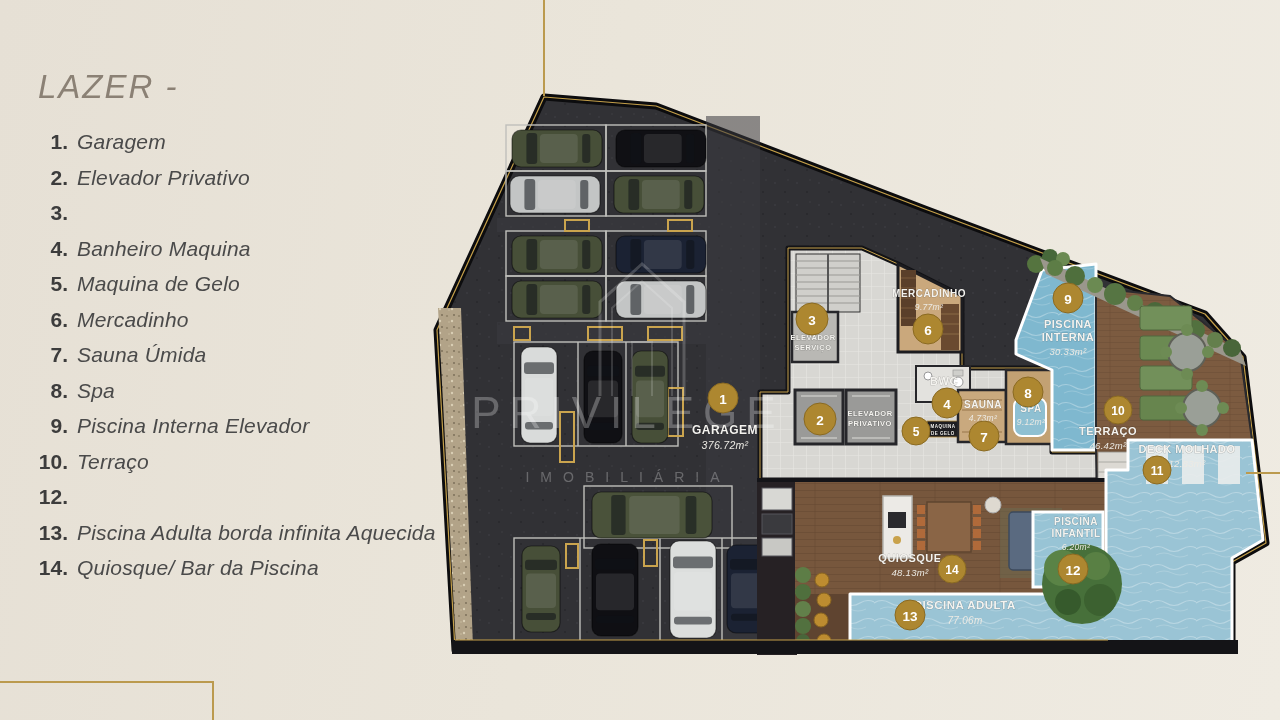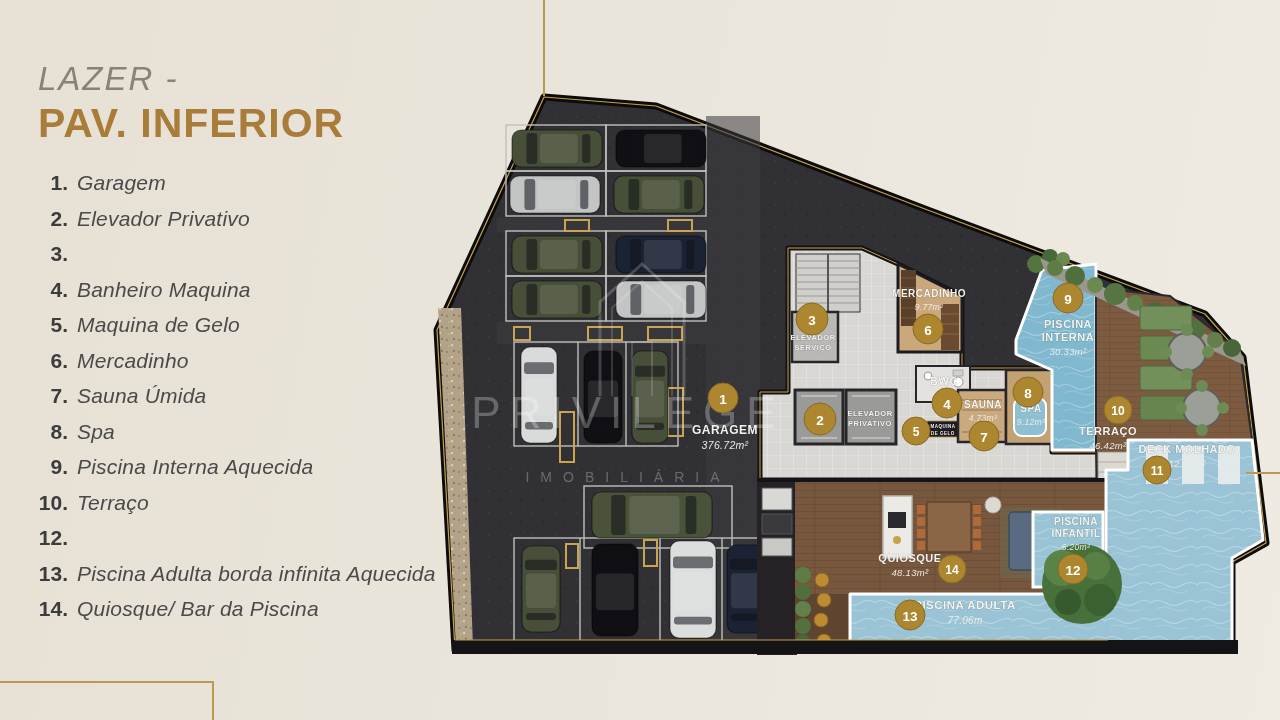--- a/index.html
+++ b/index.html
@@ -1,21 +1,21 @@
 <!DOCTYPE html>
 <html><head>
 <meta charset="utf-8">
 <style>
   html,body{margin:0;padding:0;}
   body{
     width:1280px;height:720px;position:relative;overflow:hidden;
     background:linear-gradient(100deg,#e6e0d5 0%,#eae5da 45%,#efebe2 100%);
     font-family:"Liberation Sans",sans-serif;
   }
-  .sidebar{position:absolute;left:38px;top:60px;width:430px;pointer-events:none;}
+  .sidebar{position:absolute;left:38px;top:68px;width:430px;pointer-events:none;}
   .title-line1{font-style:italic;font-size:33px;color:#8b8175;letter-spacing:2px;}
   .title-line2{font-weight:bold;font-size:41px;color:#a97c3a;letter-spacing:1px;margin-top:2px;}
   .legend{list-style:none;margin:24px 0 0 0;padding:0;}
   .legend li{display:flex;align-items:baseline;height:35.5px;}
   .legend .num{font-weight:bold;color:#3c3c3c;font-size:21px;min-width:30px;text-align:right;margin-right:9px;}
   .legend .lbl{font-style:italic;color:#4a4a4a;font-size:21px;letter-spacing:.2px;white-space:nowrap;}
   svg{position:absolute;left:0;top:0;font-family:"Liberation Sans",sans-serif;}
   .badge-circle{fill:#ad8730;stroke:#8a6a22;stroke-width:1;}
   .badge-num{fill:#fff;font-weight:bold;text-anchor:middle;}
   .room-name{font-weight:bold;text-anchor:middle;letter-spacing:.5px;paint-order:stroke;stroke:rgba(0,0,0,.30);stroke-width:.6px;}
@@ -490,21 +490,20 @@
   <g stroke="#bb9a4e" stroke-width="2" fill="none">
     <line x1="544" y1="0" x2="544" y2="96"></line>
     <line x1="1246" y1="473" x2="1280" y2="473"></line>
     <rect x="-44" y="682" width="257" height="110"></rect>
   </g>
 </svg>
 
 <div class="sidebar">
   <div>
     <div class="title-line1">LAZER -</div>
-    <div class="title-line2">PAV. INFERIOR</div>
   </div>
   <ol class="legend">
     <li>
       <span class="num">1.</span>
       <span class="lbl">Garagem</span>
     </li>
   <li>
       <span class="num">2.</span>
       <span class="lbl">Elevador Privativo</span>
     </li>
@@ -526,21 +525,21 @@
       <li>
       <span class="num">7.</span>
       <span class="lbl">Sauna Úmida</span>
     </li>
       <li>
       <span class="num">8.</span>
       <span class="lbl">Spa</span>
     </li>
       <li>
       <span class="num">9.</span>
-      <span class="lbl">Piscina Interna Aquecida</span>
+      <span class="lbl">Piscina Interna Elevador</span>
     </li>
       <li>
       <span class="num">10.</span>
       <span class="lbl">Terraço</span>
     </li>
       <li>
       <span class="num">12.</span>
     </li>
       <li>
       <span class="num">13.</span>

